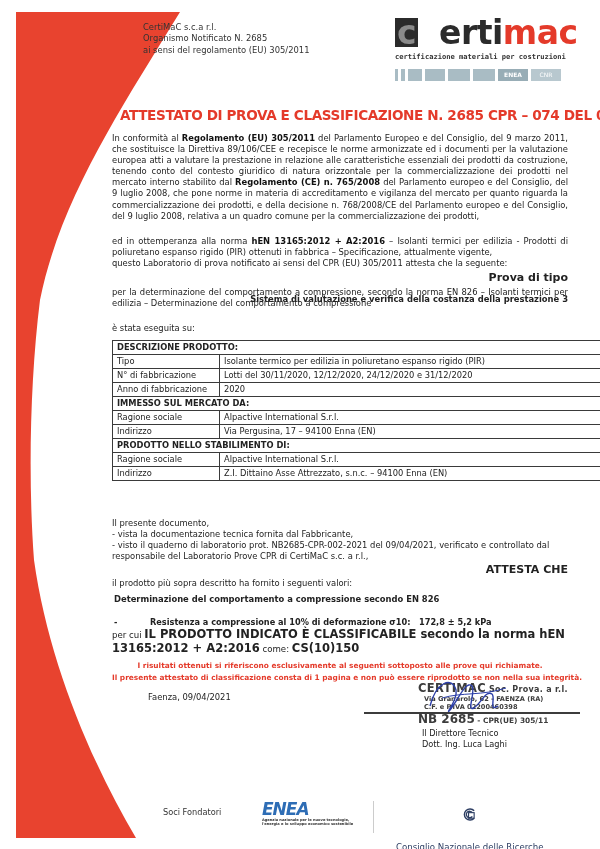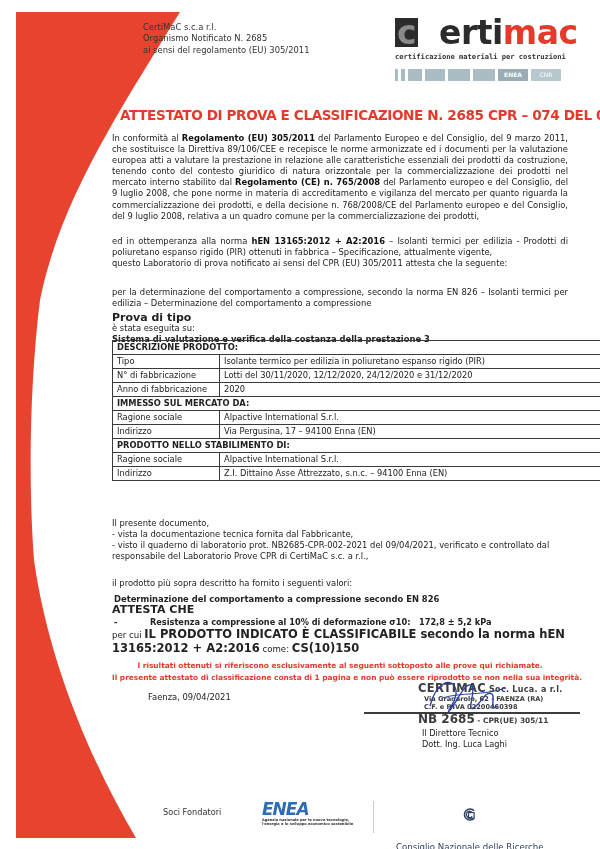--- a/index.html
+++ b/index.html
@@ -22,21 +22,21 @@
   .logo-bars .b4 { width:20px; } .logo-bars .b5 { width:22px; } .logo-bars .b6 { width:22px; }
   .logo-bars .enea { width:30px; font-size:6px; color:#fff; text-align:center; line-height:12px; font-weight:bold; background:#98adb6; }
   .logo-bars .cnr { width:30px; font-size:6px; color:#fff; text-align:center; line-height:12px; background:#b8c8cf; }
 
   .title { left:120px; top:107px; font-size:13.6px; font-weight:bold; color:#e43a2a; letter-spacing:-0.4px; white-space:nowrap; }
 
   .body-text { left:112px; width:456px; font-size:8.4px; line-height:11.1px; text-align:justify; color:#222; }
   .body-text b { color:#111; }
   .p1 { top:133px; }
   .p2 { top:236px; }
-  .center-head { left:112px; width:456px; text-align:left; font-weight:bold; color:#222;margin-top:40px; }
+  .center-head { left:112px; width:456px; text-align:right; font-weight:bold; color:#222; }
   .prova { top:271px; font-size:11px; }
   .p3 { top:287px; }
   .sistema { top:294px; font-size:8.4px; }
   .eseguita { left:112px; top:323px; font-size:8.4px; color:#222; }
 
   table.prod { position:absolute; left:112px; top:340px; width:497px; border-collapse:collapse; z-index:1; font-size:8.3px; color:#222; }
   table.prod td { border:1.2px solid #3a3a3a; padding:1px 4px; height:11px; line-height:10.5px; vertical-align:middle; }
   table.prod td.sec { font-weight:bold; }
   table.prod td.lbl { width:98px; }
 
@@ -165,21 +165,21 @@
 <div class="abs res"><span class="dash">-</span><span>Resistenza a compressione al 10% di deformazione σ10:</span>&nbsp;&nbsp;&nbsp;<span>172,8 ± 5,2 kPa</span></div>
 
 <div class="abs classif"><span class="small">per cui </span><b>IL PRODOTTO INDICATO È CLASSIFICABILE secondo la norma hEN 13165:2012 + A2:2016</b><span class="small"> come: </span><b>CS(10)150</b></div>
 
 <div class="abs disc d1">I risultati ottenuti si riferiscono esclusivamente al seguenti sottoposto alle prove qui richiamate.</div>
 <div class="abs disc d2">Il presente attestato di classificazione consta di 1 pagina e non può essere riprodotto se non nella sua integrità.</div>
 
 <div class="abs place">Faenza, 09/04/2021</div>
 
 <div class="abs stamp">
-  <div class="s1"><span>CERTIMAC</span><span class="small"> Soc. Luca. a r.l.</span></div>
+  <div class="s1"><span>CERTIMAC</span><span class="small"> Soc. Prova. a r.l.</span></div>
   <div class="s2">Via Granarolo, 62 - FAENZA (RA)</div>
   <div class="s3">C.F. e P.IVA 02200460398</div>
   <div class="s4"><span>NB 2685</span><span class="small"> - CPR(UE) 305/11</span></div>
 </div>
 <div class="abs stamp-line"></div>
 <svg class="abs signature" viewBox="0 0 90 50">
   <path d="M8,34 C14,10 30,4 34,18 C36,28 22,44 28,38 C36,28 44,8 50,14 C54,20 44,40 52,36 C60,30 64,18 70,22 C74,26 66,40 76,34" fill="none" stroke="#2c3fa8" stroke-width="1.4"></path>
   <path d="M20,26 C40,20 60,24 84,16" fill="none" stroke="#2c3fa8" stroke-width="1"></path>
 </svg>
 <div class="abs director">

